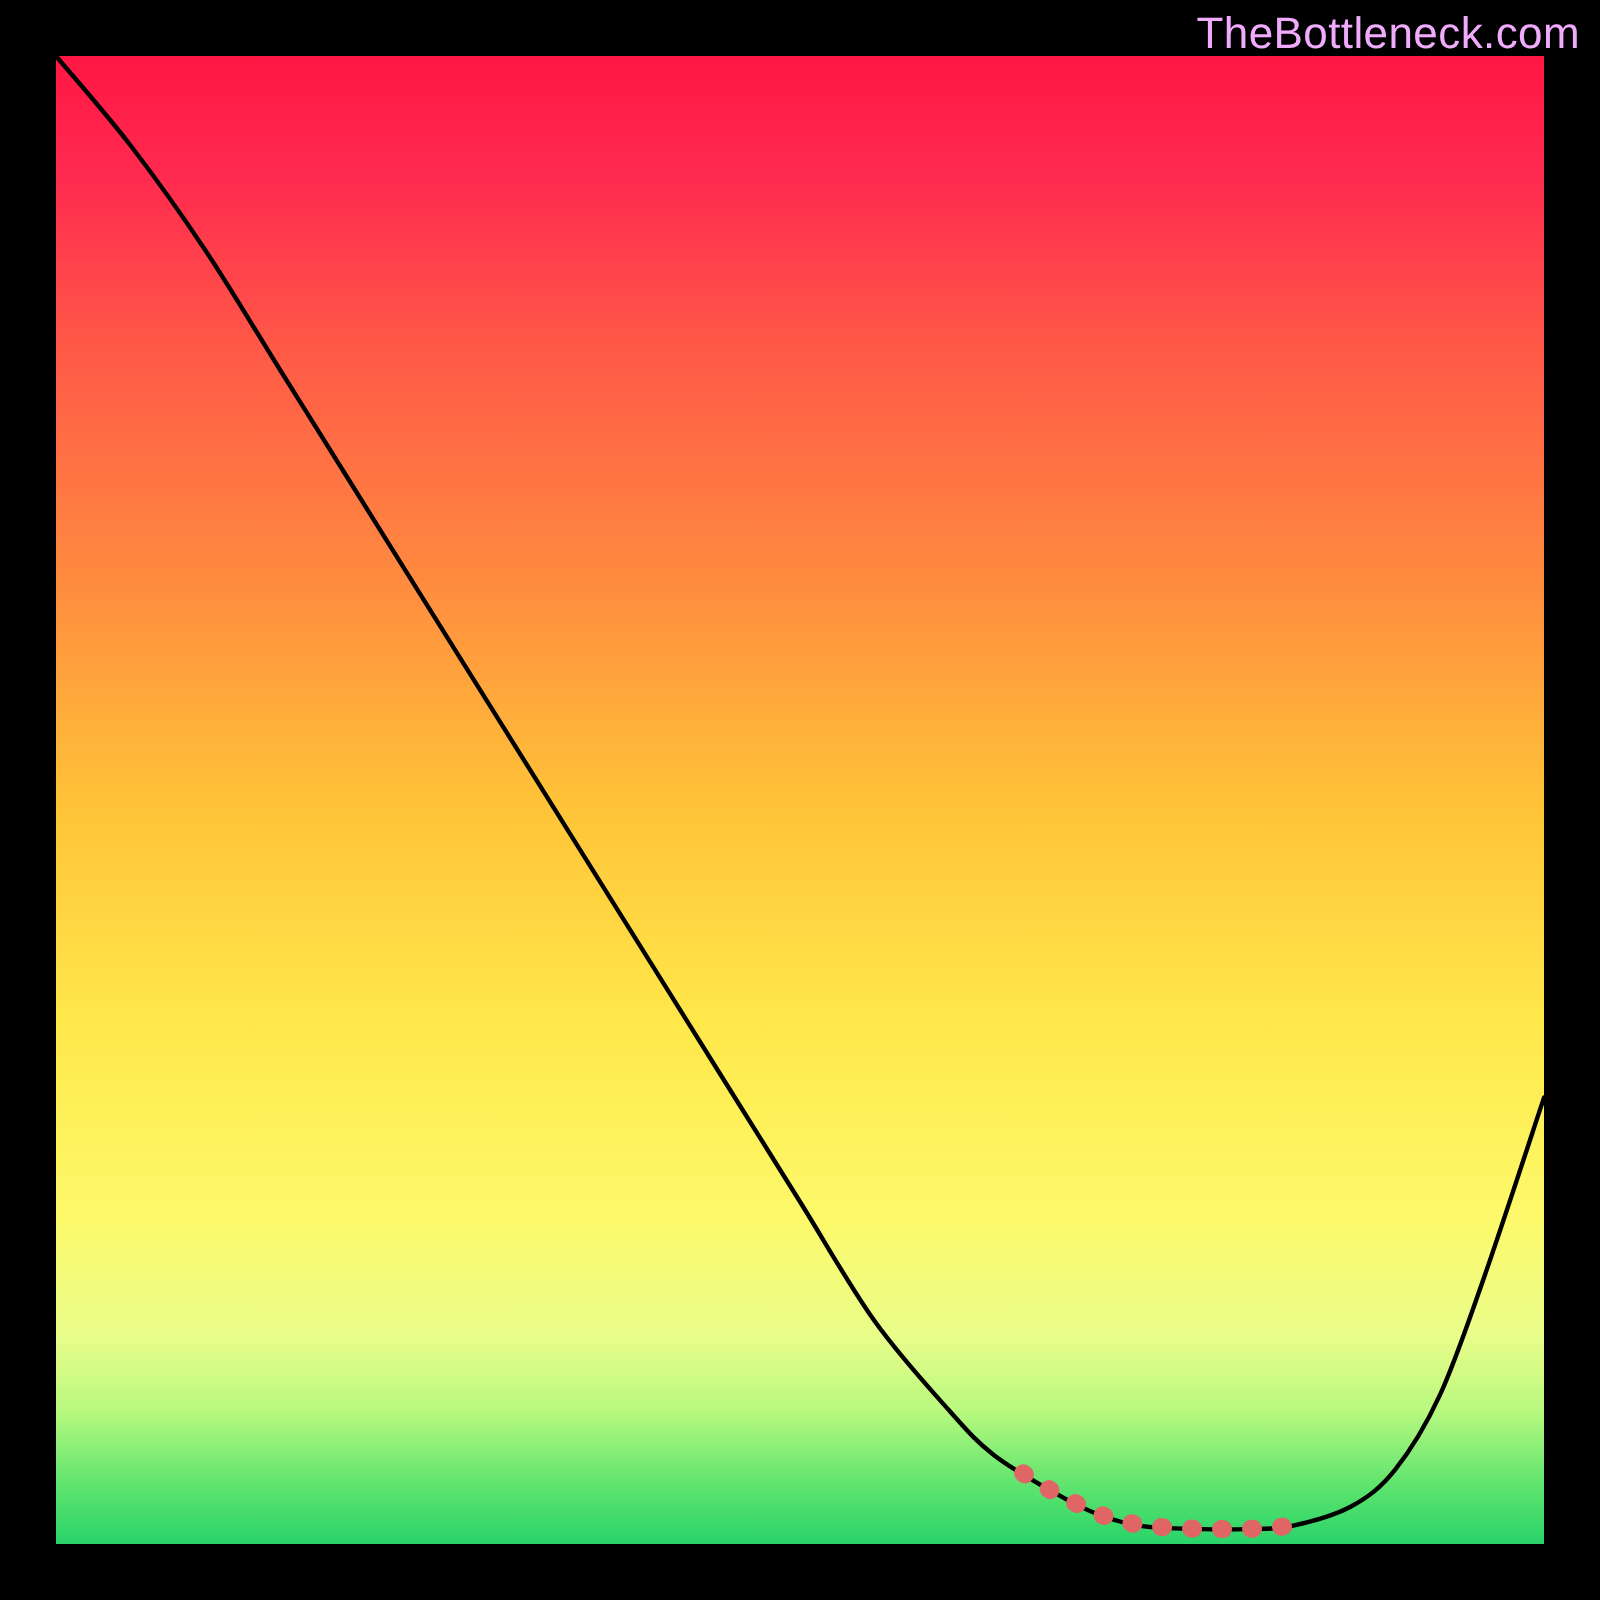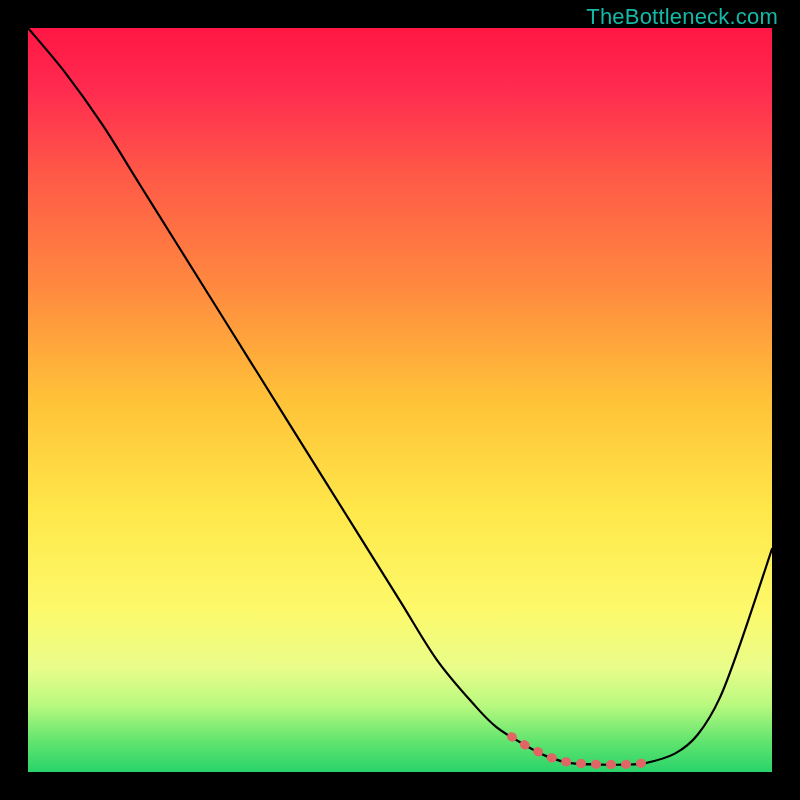--- a/index.html
+++ b/index.html
@@ -15,22 +15,22 @@
     position: absolute;
     left: 28px;
     top: 28px;
     width: 744px;
     height: 744px;
     background: #000;
   }
   .watermark {
     position: absolute;
     top: 4px;
-    right: 22px;
-    color: #14b8a6;
+    right: 10px;
+    color: #f0abfc;
     font-size: 22px;
     font-weight: 500;
     letter-spacing: 0.2px;
     z-index: 20;
   }
   svg {
     display: block;
   }
   .curve {
     fill: none;

